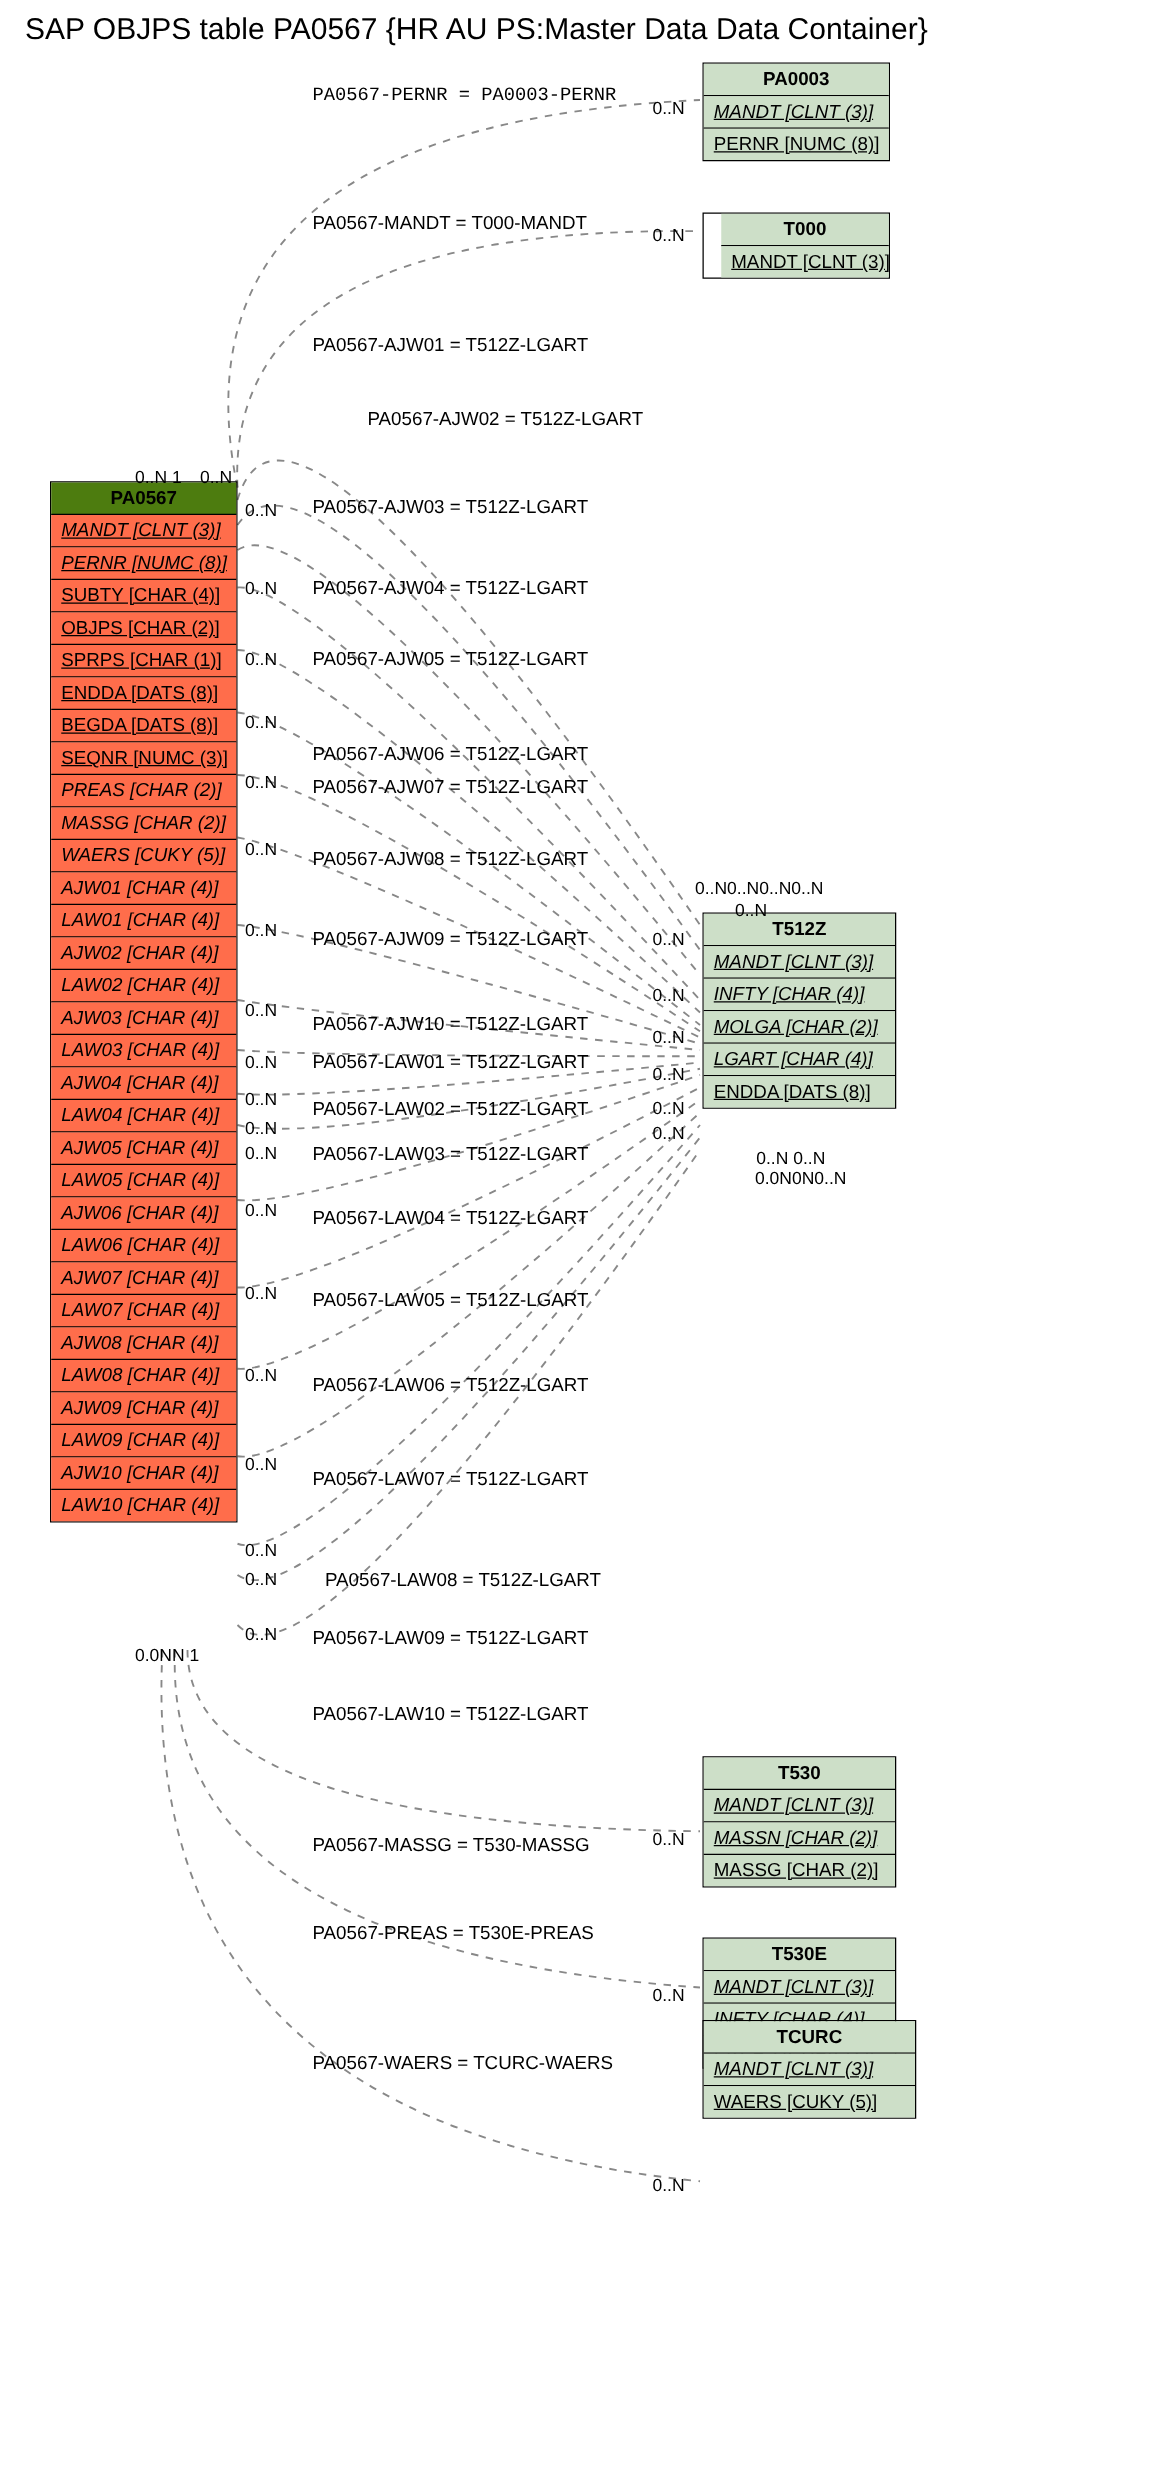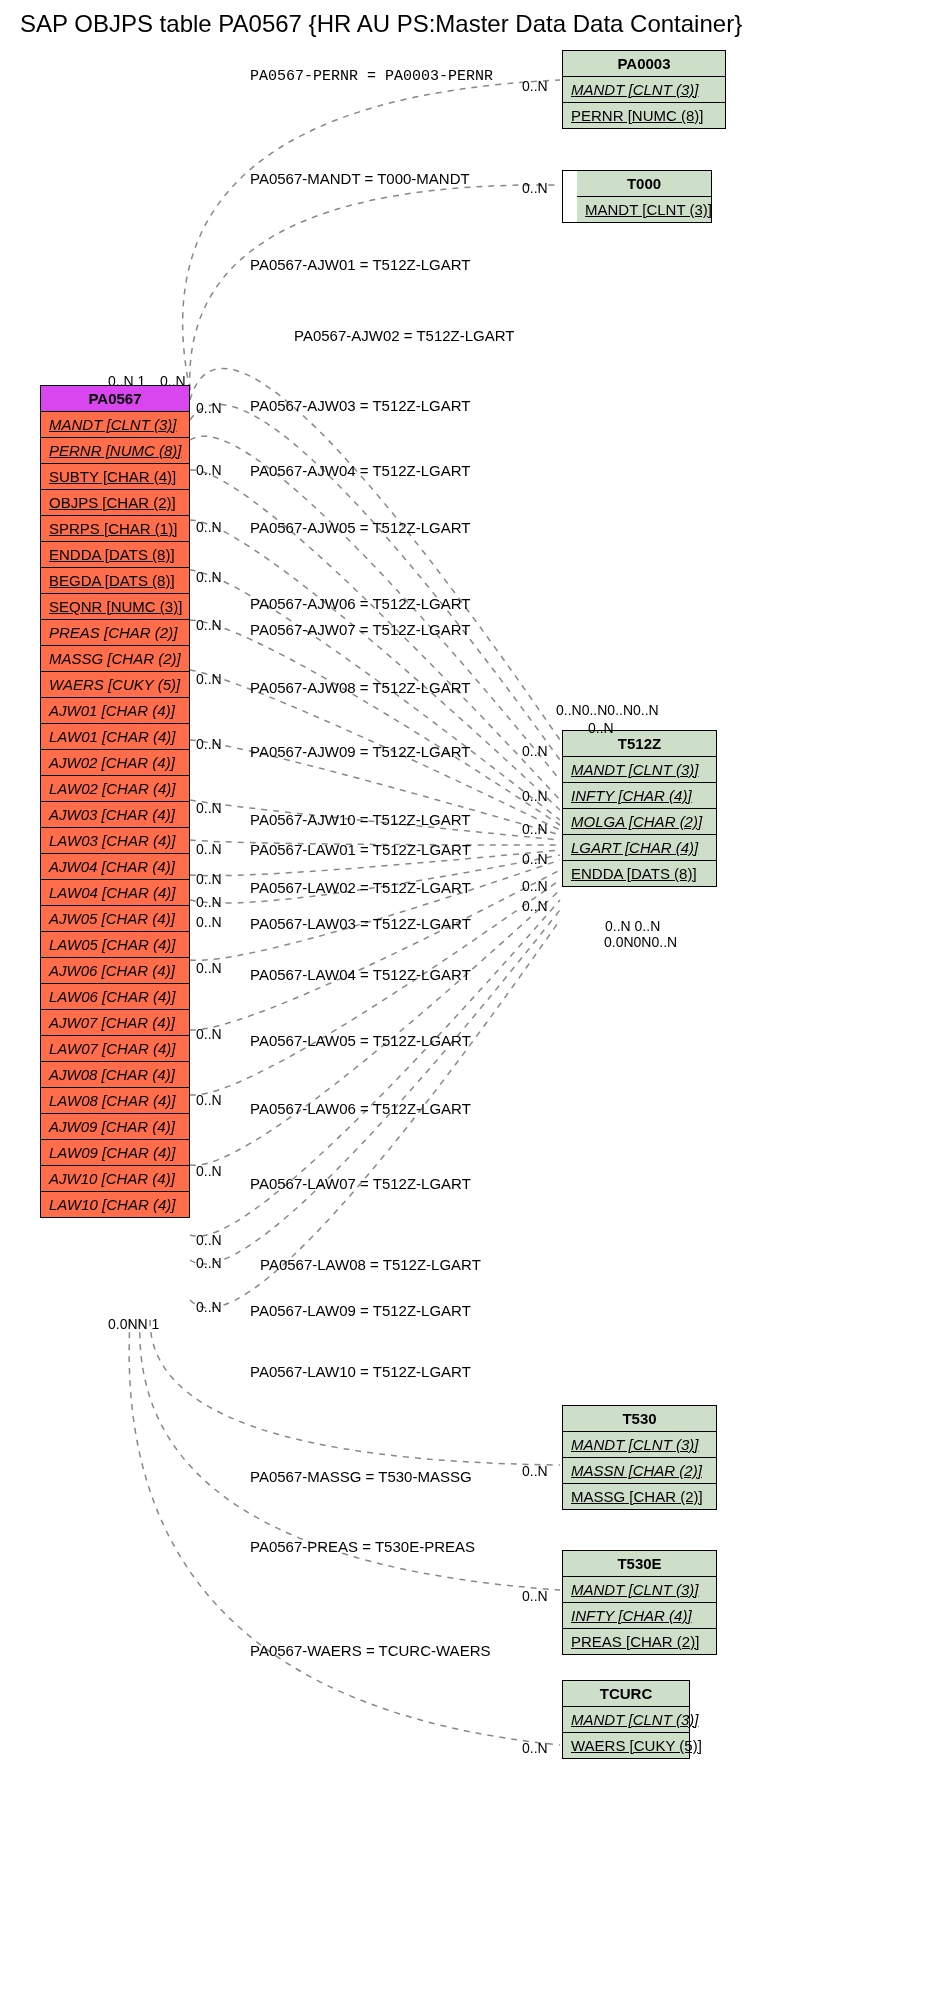--- a/index.html
+++ b/index.html
@@ -35,21 +35,21 @@
     padding: 4px 8px;
   }
   .entity-row {
     border-bottom: 1px solid #000;
     padding: 4px 8px;
     white-space: nowrap;
   }
   .entity-row:last-child {
     border-bottom: none;
   }
-  .entity.orange .entity-header { background: #d946ef; }
+  .entity.orange .entity-header { background: #4d7c0f; }
   .entity.orange .entity-row { background: #ff6d4b; }
   .entity.green .entity-header { background: #cddfc8; }
   .entity.green .entity-row { background: #cddfc8; }
   .u { text-decoration: underline; }
   .i { font-style: italic; }
   .rel-label {
     position: absolute;
     font-size: 15px;
     white-space: nowrap;
   }
@@ -136,21 +136,21 @@
       <div class="entity-row"><span class="i">AJW07 [CHAR (4)]</span></div>
       <div class="entity-row"><span class="i">LAW07 [CHAR (4)]</span></div>
       <div class="entity-row"><span class="i">AJW08 [CHAR (4)]</span></div>
       <div class="entity-row"><span class="i">LAW08 [CHAR (4)]</span></div>
       <div class="entity-row"><span class="i">AJW09 [CHAR (4)]</span></div>
       <div class="entity-row"><span class="i">LAW09 [CHAR (4)]</span></div>
       <div class="entity-row"><span class="i">AJW10 [CHAR (4)]</span></div>
       <div class="entity-row"><span class="i">LAW10 [CHAR (4)]</span></div>
     </div>
 
-  <div class="entity green" id="ent-PA0003" style="left:562px; top:50px; width:164px;">
+  <div class="entity green" id="ent-PA0003" style="left:562px; top:50px; width:150px;">
     <div class="entity-header">PA0003</div>
   <div class="entity-row"><span class="u i">MANDT [CLNT (3)]</span></div>
       <div class="entity-row"><span class="u">PERNR [NUMC (8)]</span></div>
     </div>
 
   <div class="entity green" id="ent-T000" style="left:562px; top:170px; width:150px;padding-left:14px;">
     <div class="entity-header">T000</div>
   <div class="entity-row"><span class="u">MANDT [CLNT (3)]</span></div>
     </div>
 
@@ -170,29 +170,29 @@
       <div class="entity-row"><span class="u">MASSG [CHAR (2)]</span></div>
     </div>
 
   <div class="entity green" id="ent-T530E" style="left:562px; top:1550px; width:155px;">
     <div class="entity-header">T530E</div>
   <div class="entity-row"><span class="u i">MANDT [CLNT (3)]</span></div>
       <div class="entity-row"><span class="u i">INFTY [CHAR (4)]</span></div>
       <div class="entity-row"><span class="u">PREAS [CHAR (2)]</span></div>
     </div>
 
-  <div class="entity green" id="ent-TCURC" style="left:562px; top:1680px; width:128px;">
+  <div class="entity green" id="ent-TCURC" style="left:562px; top:1616px; width:171px;">
     <div class="entity-header">TCURC</div>
   <div class="entity-row"><span class="u i">MANDT [CLNT (3)]</span></div>
       <div class="entity-row"><span class="u">WAERS [CUKY (5)]</span></div>
     </div>
 
 <div class="rel-label" style="left: 250px; top: 68px; font-family: Liberation Mono, monospace;">PA0567-PERNR = PA0003-PERNR</div>
     <div class="rel-label" style="left: 250px; top: 170px;">PA0567-MANDT = T000-MANDT</div>
-    <div class="rel-label" style="left: 250px; top: 256px;">PA0567-AJW01 = T512Z-LGART</div>
+    <div class="rel-label" style="left: 250px; top: 268px;">PA0567-AJW01 = T512Z-LGART</div>
     <div class="rel-label" style="left: 250px; top: 327px; margin-left: 44px;">PA0567-AJW02 = T512Z-LGART</div>
     <div class="rel-label" style="left: 250px; top: 397px;">PA0567-AJW03 = T512Z-LGART</div>
     <div class="rel-label" style="left: 250px; top: 462px;">PA0567-AJW04 = T512Z-LGART</div>
     <div class="rel-label" style="left: 250px; top: 519px;">PA0567-AJW05 = T512Z-LGART</div>
     <div class="rel-label" style="left: 250px; top: 575px; margin-top: 20px;">PA0567-AJW06 = T512Z-LGART</div>
     <div class="rel-label" style="left: 250px; top: 621px;">PA0567-AJW07 = T512Z-LGART</div>
     <div class="rel-label" style="left: 250px; top: 679px;">PA0567-AJW08 = T512Z-LGART</div>
     <div class="rel-label" style="left: 250px; top: 743px; text-align: center;">PA0567-AJW09 = T512Z-LGART</div>
     <div class="rel-label" style="left: 250px; top: 811px;">PA0567-AJW10 = T512Z-LGART</div>
     <div class="rel-label" style="left: 250px; top: 841px;">PA0567-LAW01 = T512Z-LGART</div>

